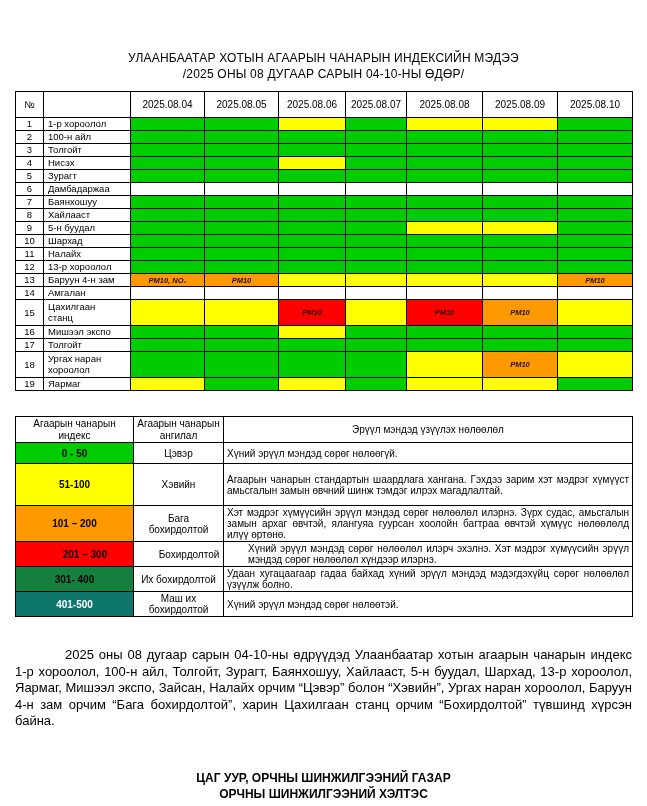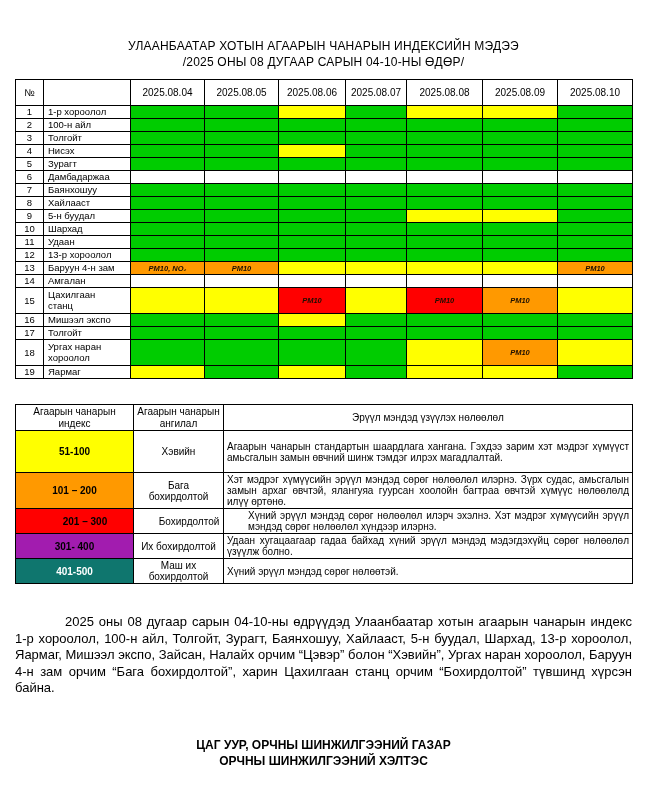--- a/index.html
+++ b/index.html
@@ -4,21 +4,21 @@
 <style>
   * { box-sizing: border-box; margin: 0; padding: 0; }
   html, body { background: #ffffff; }
   body {
     width: 647px; height: 806px;
     font-family: "Liberation Sans", sans-serif;
     color: #000;
   }
   .page { width: 647px; height: 806px; padding: 15px; overflow: hidden; }
 
-  .title-block { margin-top: 23px; text-align: center; }
+  .title-block { margin-top: 35px; text-align: center; }
   .title-line { font-size: 12px; line-height: 16px; letter-spacing: 0.2px; }
 
   table { border-collapse: collapse; table-layout: fixed; width: 617px; margin-top: 9px; }
   th, td { border: 1px solid #000; overflow: hidden; }
 
   
   .aqi thead th { height: 26px; font-weight: normal; font-size: 10px; text-align: center; background: #fff; }
   .aqi tbody tr.s td { height: 13px; }
   .aqi tbody tr.tall td { height: 26px; }
   .aqi td.num { font-size: 9.5px; text-align: center; line-height: 10px; }
@@ -190,21 +190,21 @@
           <td class="cell" style="background: rgb(0, 204, 0);"></td>
           <td class="cell" style="background: rgb(0, 204, 0);"></td>
           <td class="cell" style="background: rgb(0, 204, 0);"></td>
           <td class="cell" style="background: rgb(0, 204, 0);"></td>
           <td class="cell" style="background: rgb(0, 204, 0);"></td>
           <td class="cell" style="background: rgb(0, 204, 0);"></td>
           <td class="cell" style="background: rgb(0, 204, 0);"></td>
         </tr>
         <tr class="s">
           <td class="num">11</td>
-          <td class="name">Удаан</td>
+          <td class="name">Налайх</td>
           <td class="cell" style="background: rgb(0, 204, 0);"></td>
           <td class="cell" style="background: rgb(0, 204, 0);"></td>
           <td class="cell" style="background: rgb(0, 204, 0);"></td>
           <td class="cell" style="background: rgb(0, 204, 0);"></td>
           <td class="cell" style="background: rgb(0, 204, 0);"></td>
           <td class="cell" style="background: rgb(0, 204, 0);"></td>
           <td class="cell" style="background: rgb(0, 204, 0);"></td>
         </tr>
         <tr class="s">
           <td class="num">12</td>
@@ -304,37 +304,42 @@
         <col style="width:409px">
     </colgroup>
     <thead>
       <tr>
         <th>Агаарын чанарын индекс</th>
         <th>Агаарын чанарын ангилал</th>
         <th>Эрүүл мэндэд үзүүлэх нөлөөлөл</th>
       </tr>
     </thead>
     <tbody>
+        <tr class="lr1">
+          <td class="range" style="background: rgb(0, 204, 0); color: rgb(0, 0, 0);">0 - 50</td>
+          <td class="cat">Цэвэр</td>
+          <td class="desc">Хүний эрүүл мэндэд сөрөг нөлөөгүй.</td>
+        </tr>
         <tr class="lr2">
           <td class="range" style="background: rgb(255, 255, 0); color: rgb(0, 0, 0);">51-100</td>
           <td class="cat">Хэвийн</td>
           <td class="desc">Агаарын чанарын стандартын шаардлага хангана. Гэхдээ зарим хэт мэдрэг хүмүүст  амьсгалын замын өвчний шинж тэмдэг илрэх магадлалтай.</td>
         </tr>
         <tr class="lr3">
           <td class="range" style="background: rgb(255, 153, 0); color: rgb(0, 0, 0);">101 – 200</td>
           <td class="cat">Бага бохирдолтой</td>
           <td class="desc">Хэт мэдрэг хүмүүсийн эрүүл мэндэд  сөрөг нөлөөлөл илэрнэ. Зүрх судас, амьсгалын замын архаг өвчтэй, ялангуяа гуурсан хоолойн багтраа өвчтэй хүмүүс нөлөөлөлд илүү өртөнө.</td>
         </tr>
         <tr class="lr4">
           <td class="range" style="background: rgb(255, 0, 0); color: rgb(0, 0, 0);">201 – 300</td>
           <td class="cat">Бохирдолтой</td>
           <td class="desc">Хүний эрүүл мэндэд сөрөг нөлөөлөл илэрч эхэлнэ. Хэт мэдрэг хүмүүсийн эрүүл мэндэд сөрөг нөлөөлөл хүндээр илэрнэ.</td>
         </tr>
         <tr class="lr5">
-          <td class="range" style="background: #a21caf; color: rgb(0, 0, 0);">301- 400</td>
+          <td class="range" style="background: #15803d; color: rgb(0, 0, 0);">301- 400</td>
           <td class="cat">Их бохирдолтой</td>
           <td class="desc">Удаан хугацаагаар гадаа байхад хүний эрүүл мэндэд мэдэгдэхүйц сөрөг нөлөөлөл үзүүлж болно.</td>
         </tr>
         <tr class="lr6">
           <td class="range" style="background: #0f766e; color: rgb(255, 255, 255);">401-500</td>
           <td class="cat">Маш их бохирдолтой</td>
           <td class="desc">Хүний эрүүл мэндэд сөрөг нөлөөтэй.</td>
         </tr>
       </tbody>
   </table>

